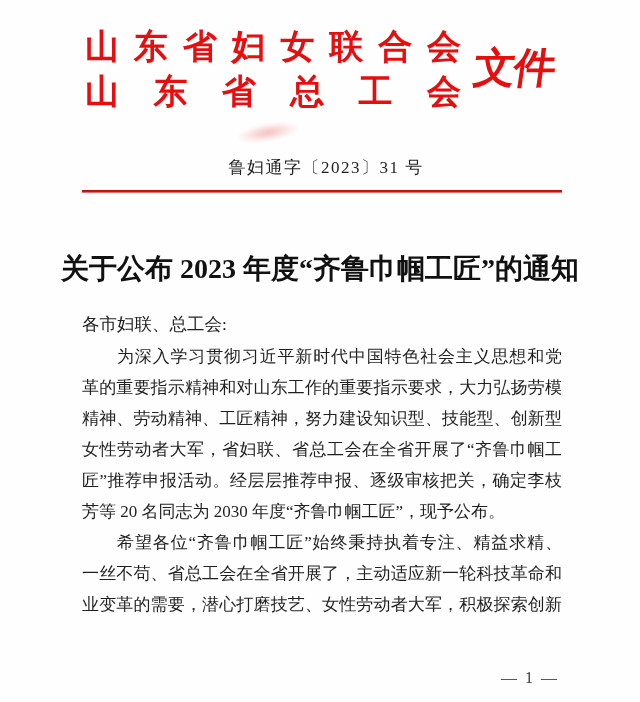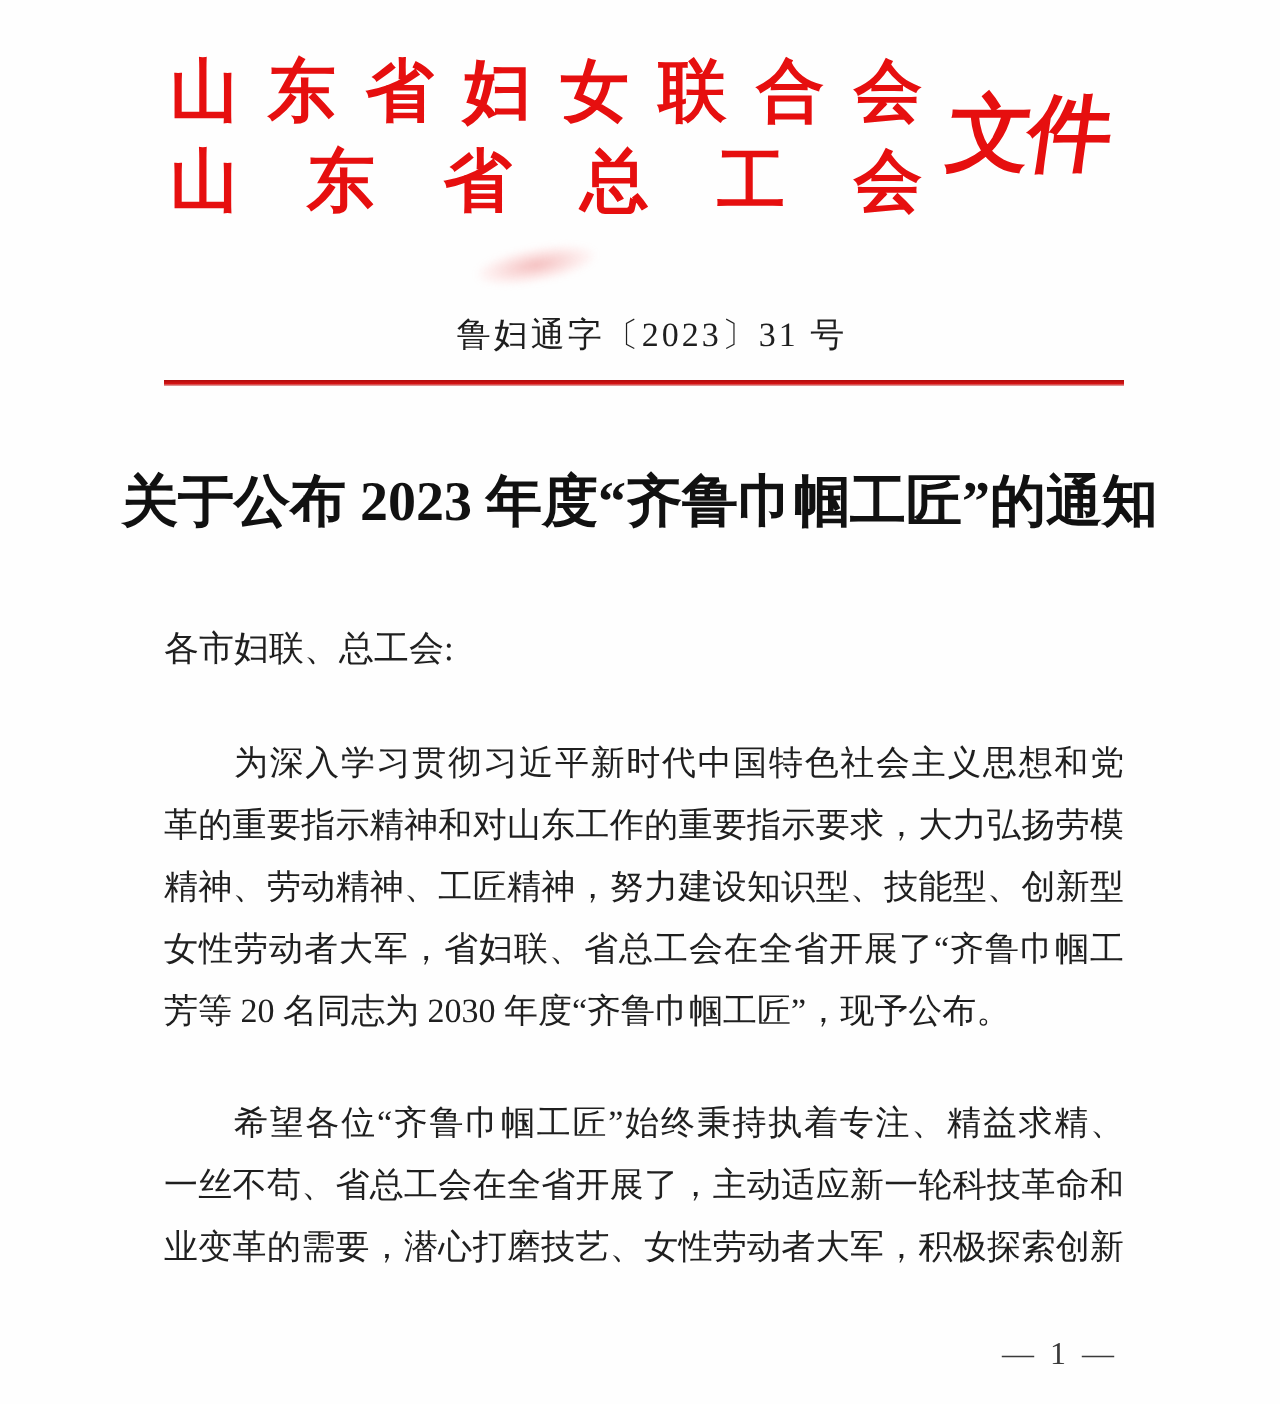--- a/index.html
+++ b/index.html
@@ -29,38 +29,38 @@
     position:absolute;left:238px;top:124px;width:60px;height:17px;
     background:radial-gradient(ellipse at center, rgba(226,70,70,0.35) 0%, rgba(255,120,120,0.12) 55%, rgba(255,255,255,0) 75%);
     filter:blur(1.5px);transform:rotate(-10deg);
   }
   .red-rule{
     position:absolute;left:82px;top:190px;width:480px;height:3px;
     background:linear-gradient(to bottom,#b00d0d 0%,#d41414 60%,#e2b0b0 100%);
   }
   
   .title{
-    position:absolute;left:30px;top:236px;width:580px;margin:0;
+    position:absolute;left:30px;top:253px;width:580px;margin:0;
     text-align:center;font-size:28px;line-height:32px;font-weight:bold;color:#111;
   }
   
   .salutation{
     position:absolute;left:82px;top:313px;width:480px;
     font-size:17.5px;line-height:22px;color:#1f1f1f;
   }
   .body-lines{
     position:absolute;left:82px;top:341px;width:480px;
     font-size:17px;color:#1f1f1f;
   }
   .bline{
     height:31px;line-height:31px;
     text-align:justify;text-align-last:justify;
     overflow:hidden;
   }
-  .bline.indent{padding-left:35px;margin-top:25px;}
+  .bline.indent{padding-left:35px;}
   .bline.end{text-align-last:left;}
   
   .page-number{
     position:absolute;left:470px;top:669px;width:120px;
     text-align:center;font-size:16px;letter-spacing:2px;color:#3a3a3a;
   }
 </style>
 </head>
 <body>
 
@@ -80,20 +80,21 @@
 
   <h1 class="title">关于公布 2023 年度“齐鲁巾帼工匠”的通知</h1>
 
   <div class="salutation">各市妇联、总工会:</div>
 
   <div class="body-lines">
     <div class="bline indent">为深入学习贯彻习近平新时代中国特色社会主义思想和党</div>
     <div class="bline">革的重要指示精神和对山东工作的重要指示要求，大力弘扬劳模</div>
     <div class="bline">精神、劳动精神、工匠精神，努力建设知识型、技能型、创新型</div>
     <div class="bline">女性劳动者大军，省妇联、省总工会在全省开展了“齐鲁巾帼工</div>
+    <div class="bline">匠”推荐申报活动。经层层推荐申报、逐级审核把关，确定李枝</div>
     <div class="bline end">芳等 20 名同志为 2030 年度“齐鲁巾帼工匠”，现予公布。</div>
     <div class="bline indent">希望各位“齐鲁巾帼工匠”始终秉持执着专注、精益求精、</div>
     <div class="bline">一丝不苟、省总工会在全省开展了，主动适应新一轮科技革命和产</div>
     <div class="bline">业变革的需要，潜心打磨技艺、女性劳动者大军，积极探索创新道</div>
   </div>
 
   <div class="page-number">— 1 —</div>
 
 </div>
 

